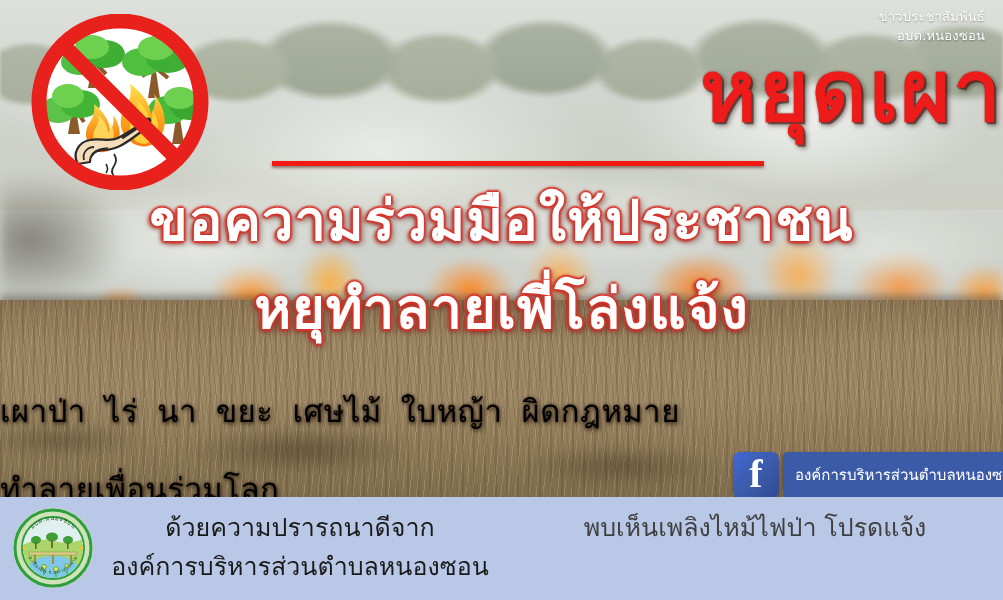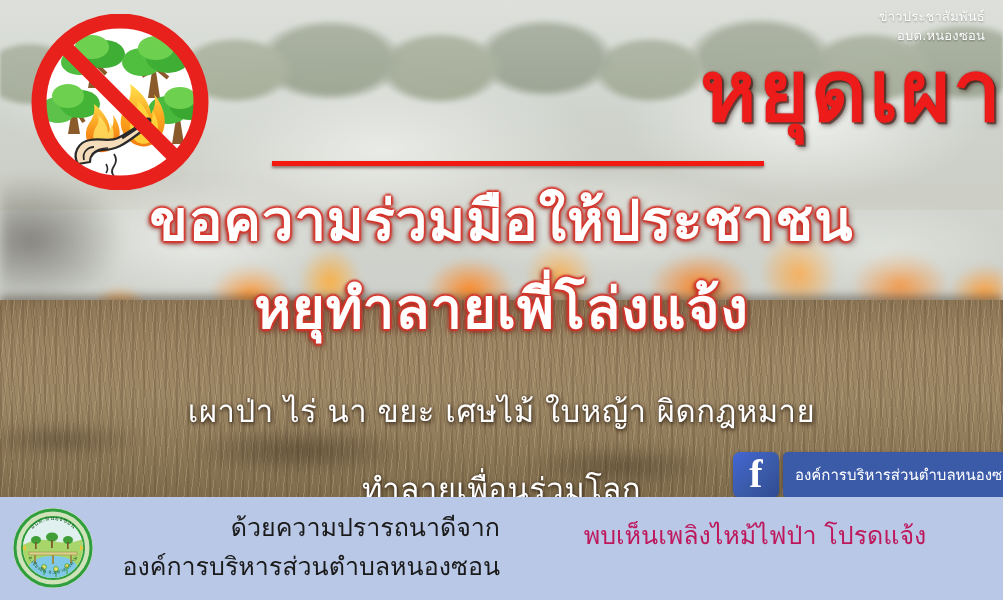--- a/index.html
+++ b/index.html
@@ -181,25 +181,26 @@
       0 -2px 2px #d8342b, 0 2px 2px #d8342b,
       -3px 2px 4px rgba(150,30,20,0.75),
       3px 3px 6px rgba(90,20,14,0.55);
   }
   .sub1 { left: 0; top: 190px; }
   .sub2 { left: 0; top: 278px; }
 
   .small1, .small2 {
     position: absolute;
     width: 1003px;
-    text-align: center;
+    text-align: left;
     font-size: 31px;
-    color: #ffffff;
+    color: #000000;
     letter-spacing: 0.5px;
     text-shadow: 1px 2px 4px rgba(40,26,14,0.85), 0 0 3px rgba(40,26,14,0.6);
+    font-family: Liberation Mono, monospace;
   }
   .small1 { left: 0; top: 386px; }
   .small2 { left: 0; top: 440px; margin-top: 24px; }
 
   
   .fb-badge {
     position: absolute;
     left: 733px; top: 452px;
     display: flex;
     align-items: stretch;
@@ -246,31 +247,31 @@
   }
   .seal {
     position: absolute;
     left: 12px; top: 10px;
     width: 82px; height: 82px;
   }
   .foot-left {
     position: absolute;
     left: 100px; top: 12px;
     width: 400px;
-    text-align: right;
+    text-align: center;
     color: #1a1a1a;
     font-size: 25px;
     line-height: 1.55;
   }
   .foot-right {
     position: absolute;
-    left: 520px; top: 20px;
+    left: 520px; top: 12px;
     width: 470px;
     text-align: center;
-    color: #be185d;
+    color: #404040;
     font-size: 25px;
     line-height: 1.55;
   }
   .foot-right .phone { font-size: 25px; letter-spacing: 0.5px; }
 </style>
 </head>
 <body>
 
 <div id="poster">
 

